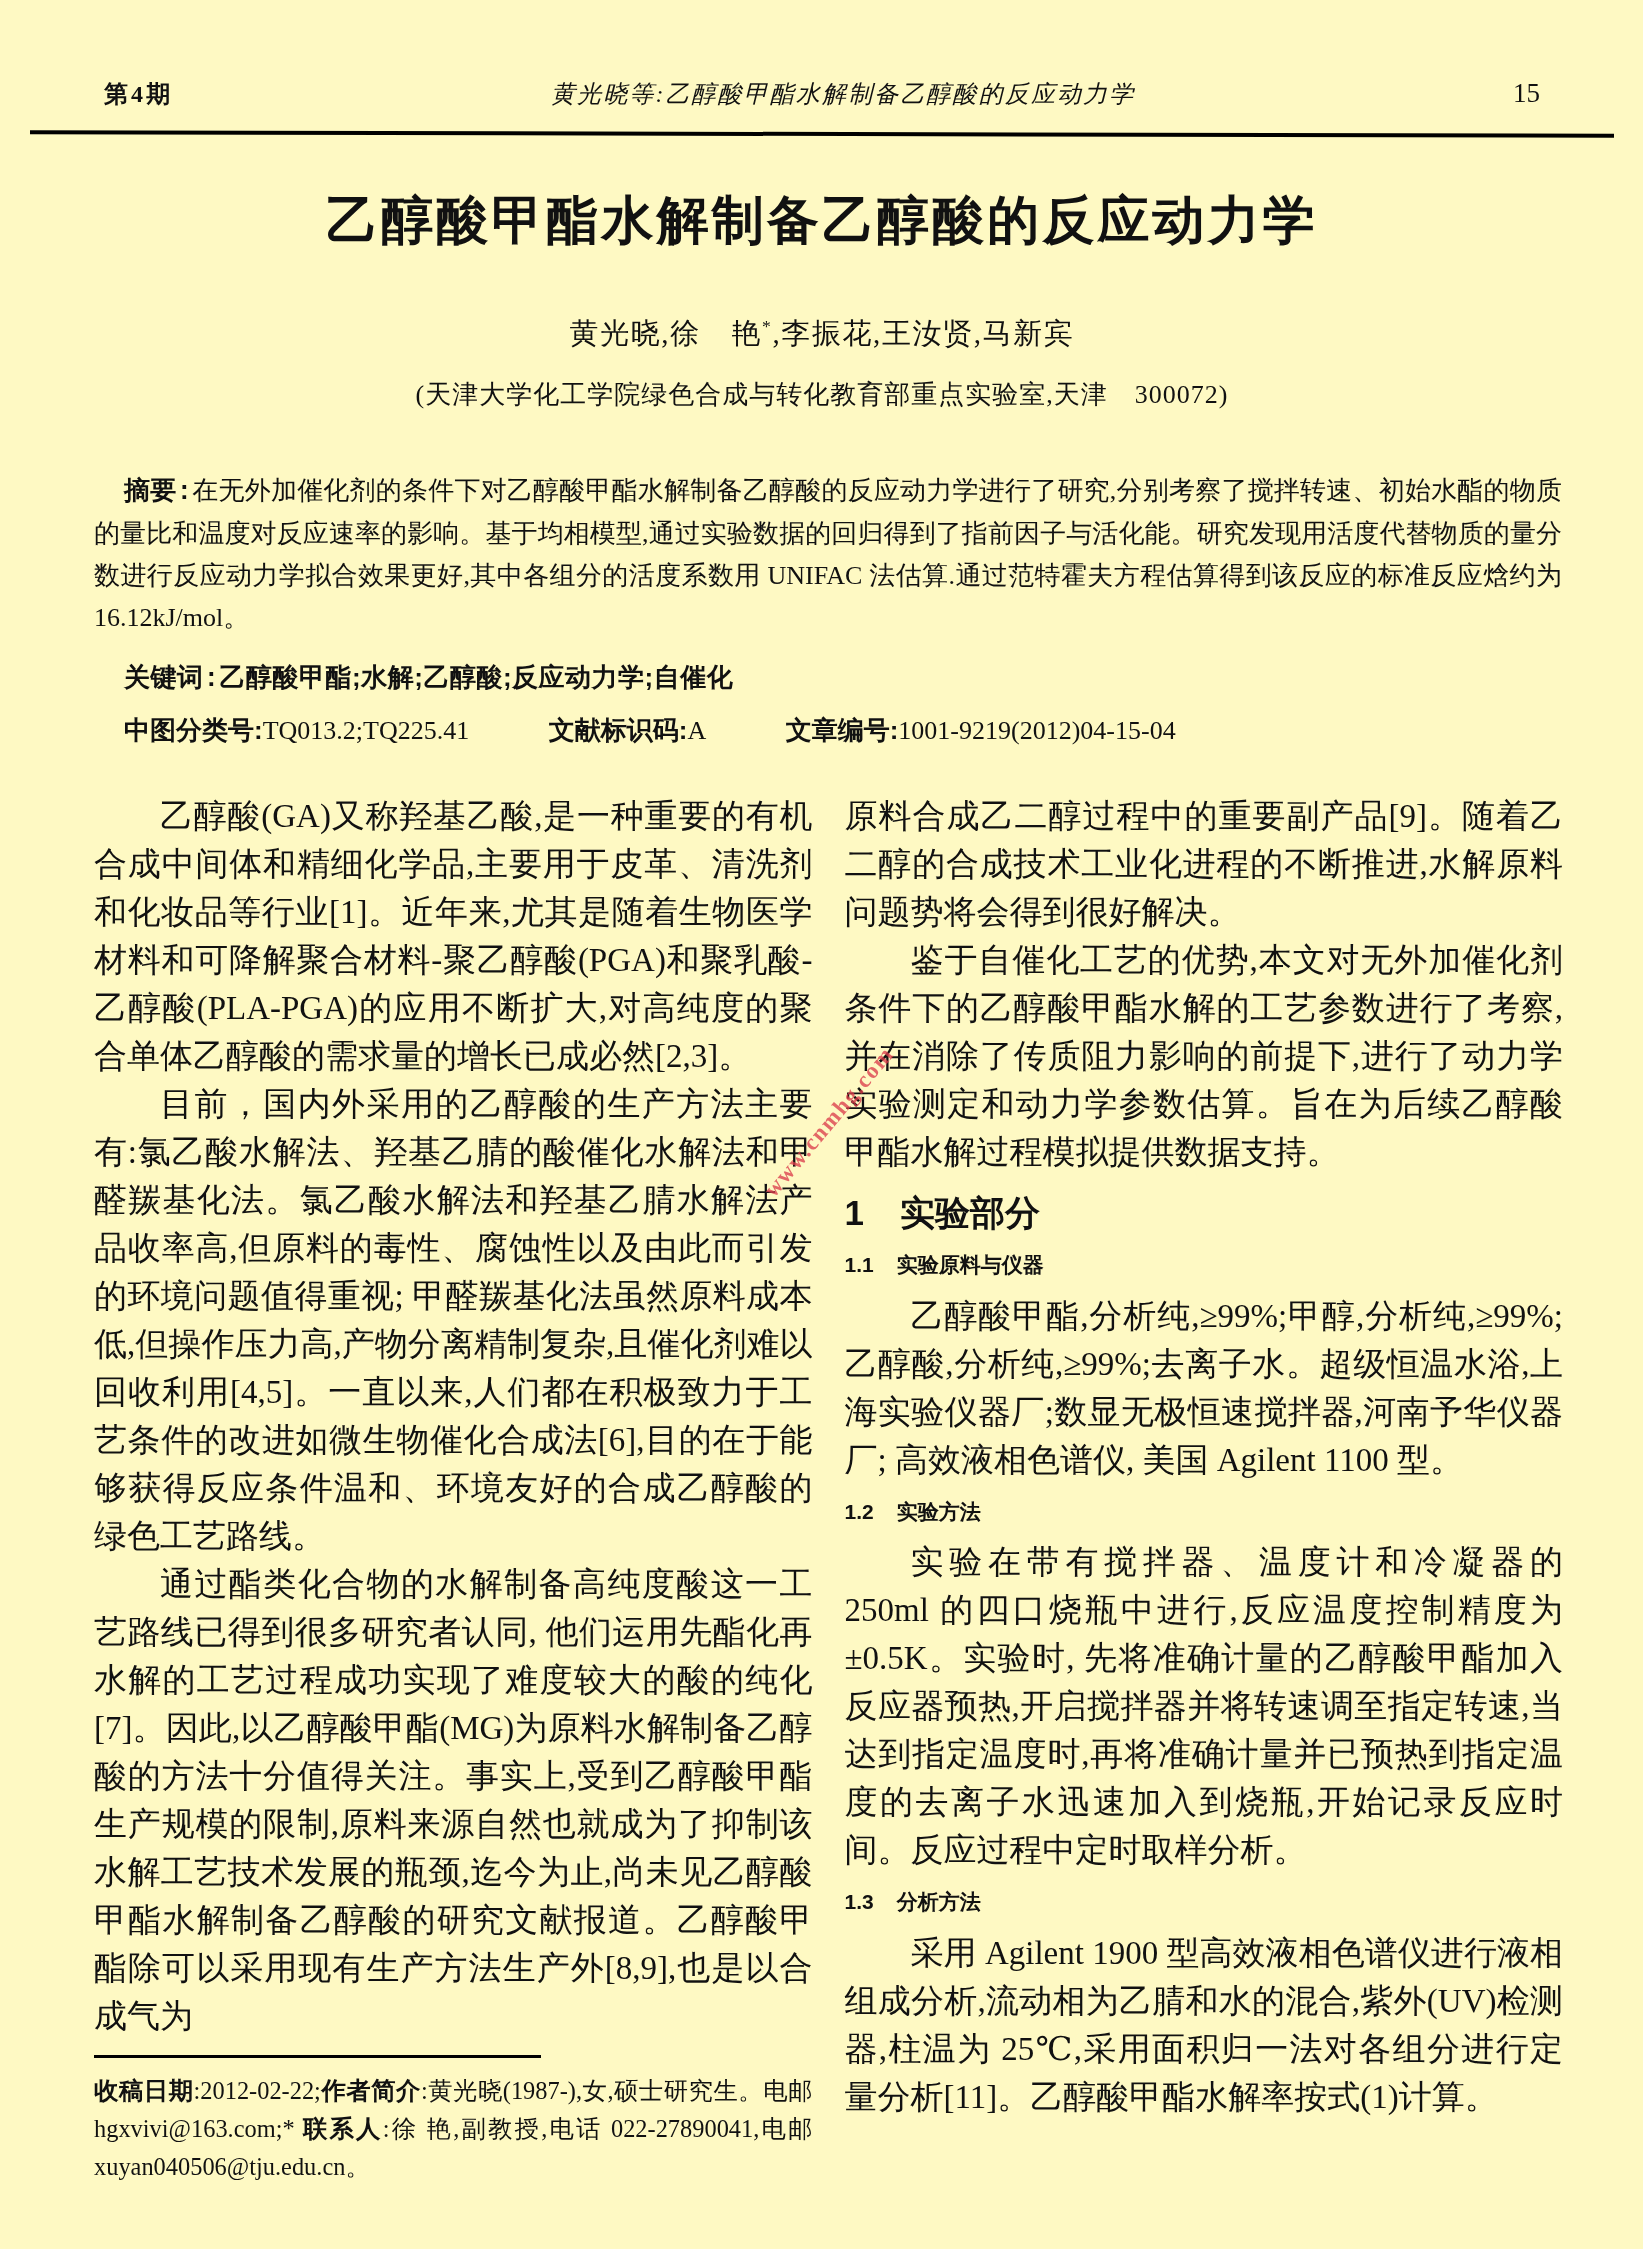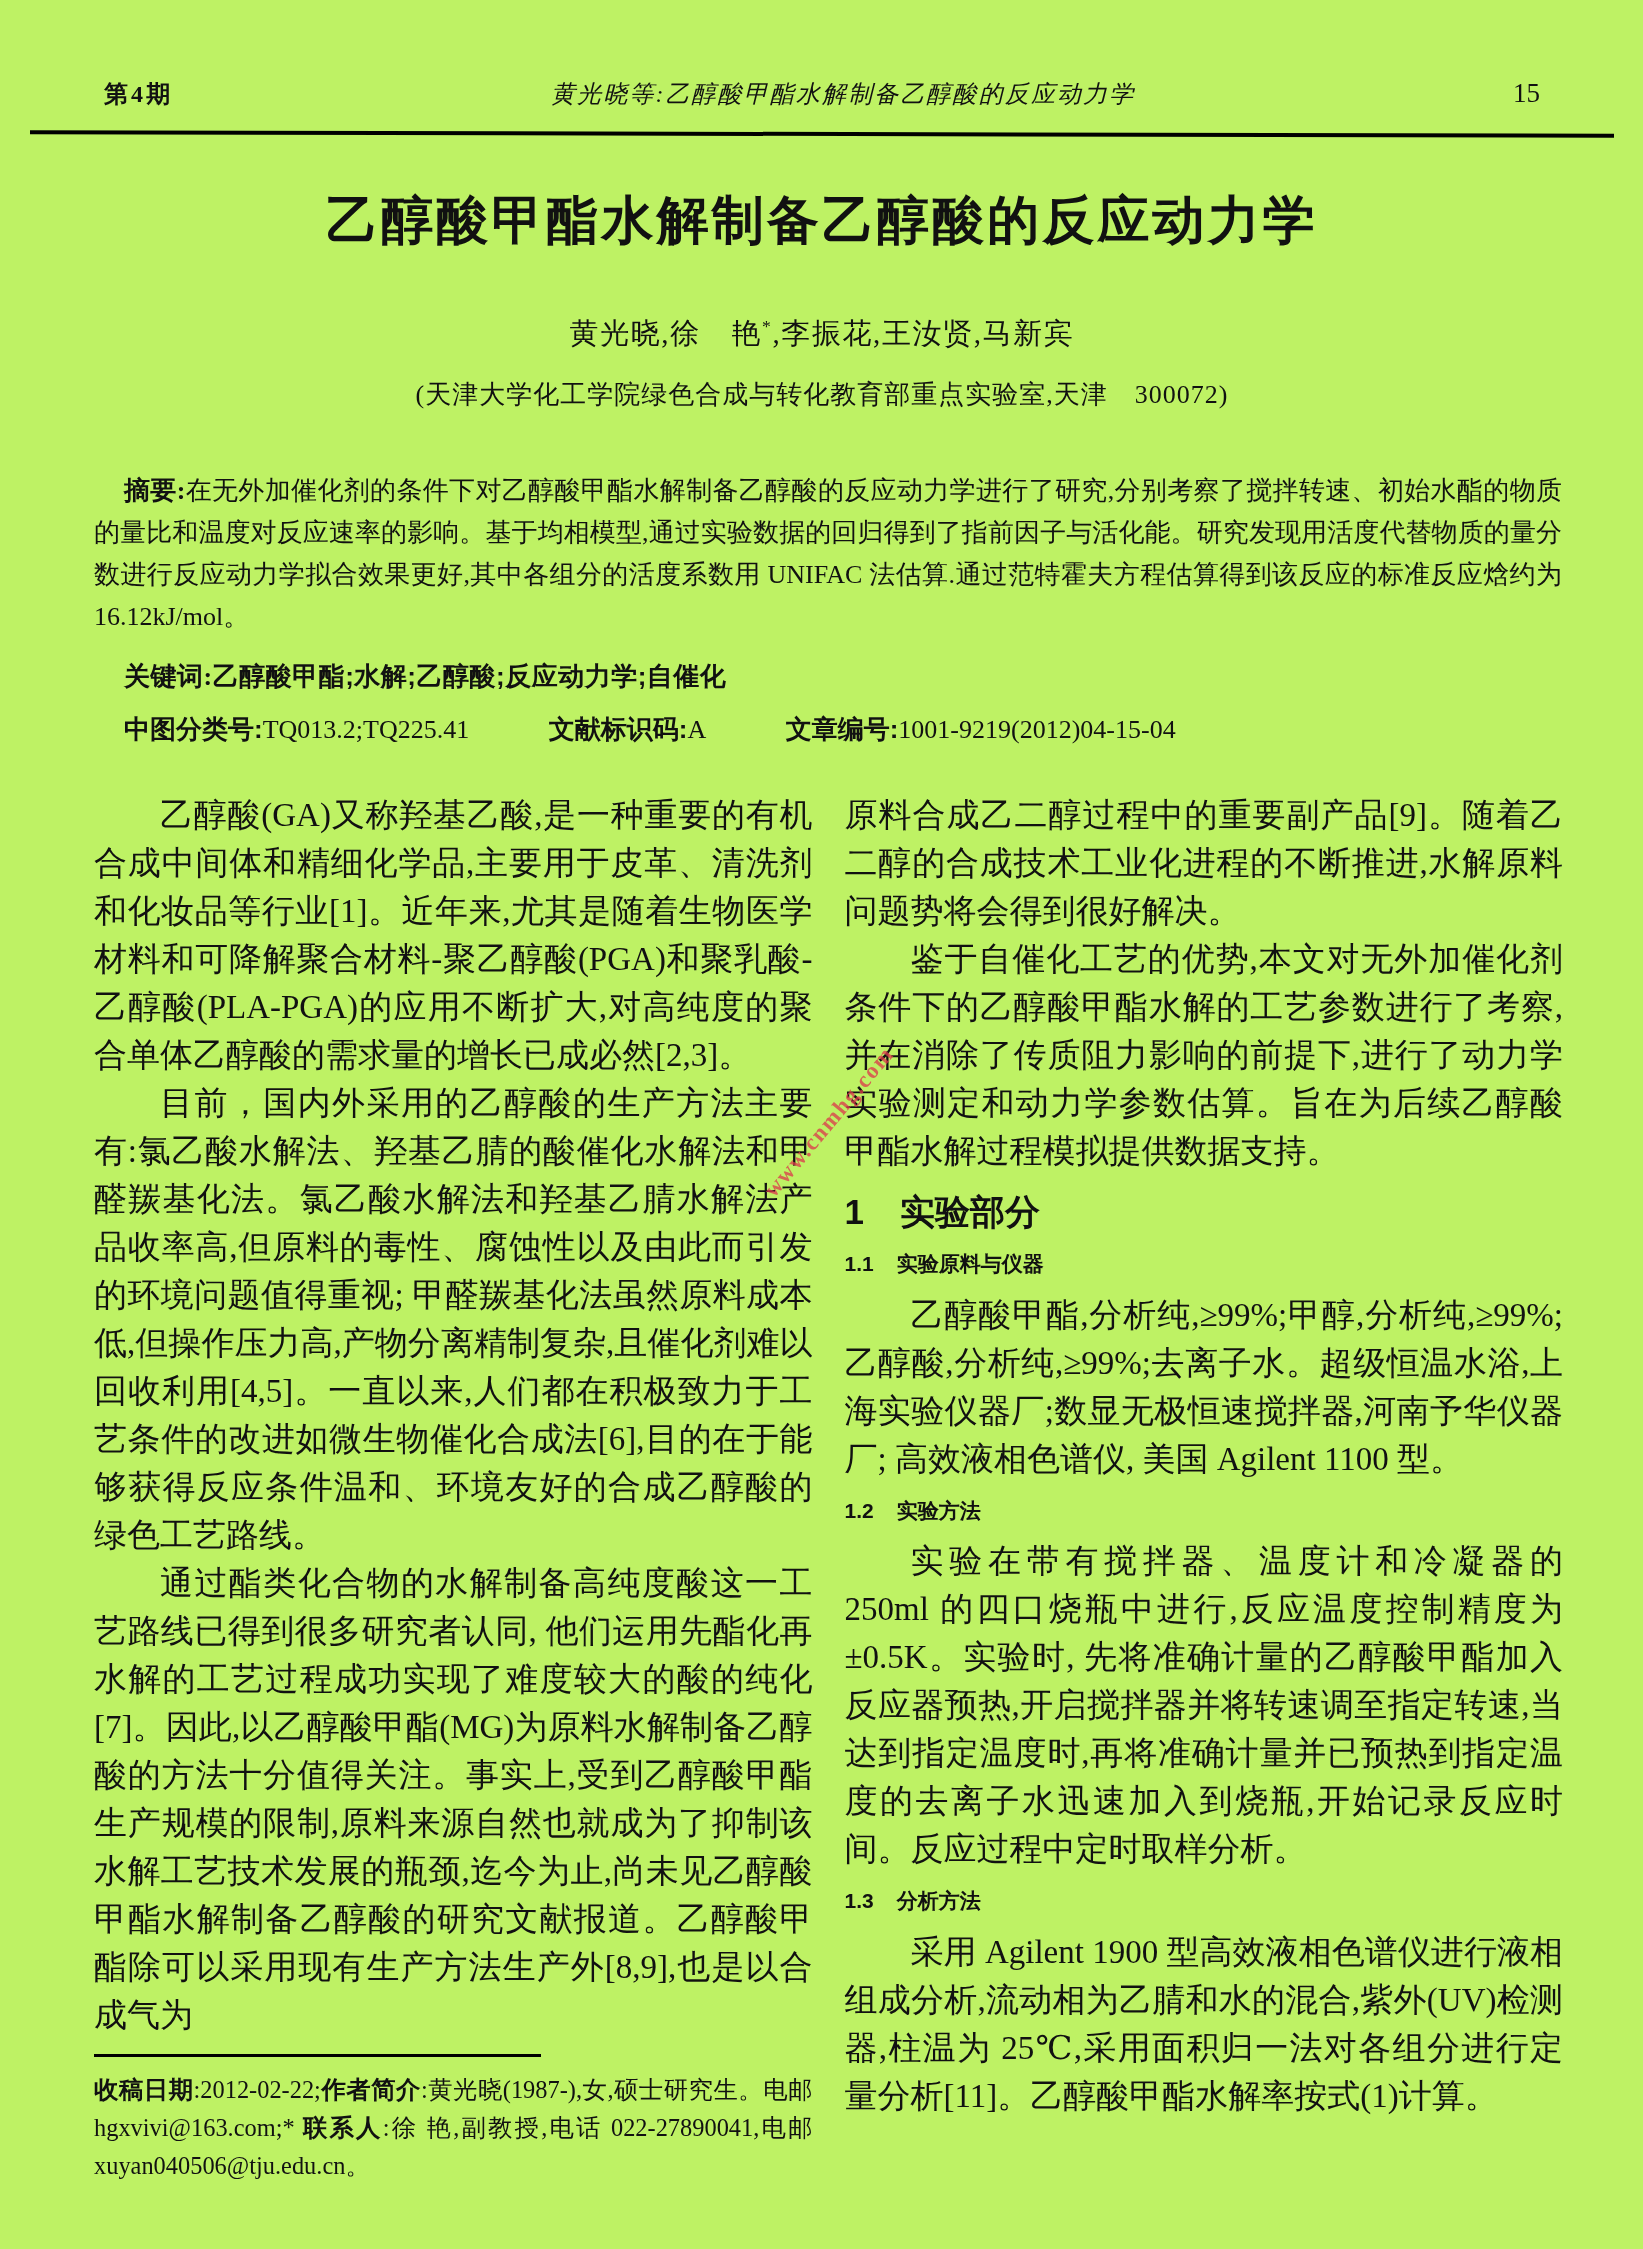--- a/index.html
+++ b/index.html
@@ -1,20 +1,20 @@
 <!DOCTYPE html>
 <html style="font-size:8.3px"><head>
 <meta charset="utf-8">
 <style>
   html,body{margin:0;padding:0;}
   body{background:#888;}
   .page{
     position:relative;
     width:1644px;height:2250px;
-    background:#bef264;
+    background:#fef9c3;
     color:#111;
     font-family:"Liberation Serif","DejaVu Serif",serif;
     overflow:hidden;
   }
   
   .running-head{
     display:flex;justify-content:space-between;align-items:baseline;
     padding:78px 104px 0 104px;
     font-size:24px;
   }
@@ -49,21 +49,21 @@
     letter-spacing:1px;
   }
   
   .abstract{
     margin:58px 82px 0 94px;
     font-size:26px;line-height:42px;
     text-align:justify;text-justify:inter-character;
     text-indent:30px;
   }
   .abstract .lbl,.kw .lbl{
-    font-family:Liberation Serif, serif;
+    font-family:Liberation Mono, monospace;
     font-weight:700;
   }
   .kw{
     margin:21px 82px 0 94px;
     padding-left:30px;
     font-size:26px;
     font-family:"Liberation Sans","DejaVu Sans",sans-serif;
     font-weight:600;
     letter-spacing:0.5px;
   }

